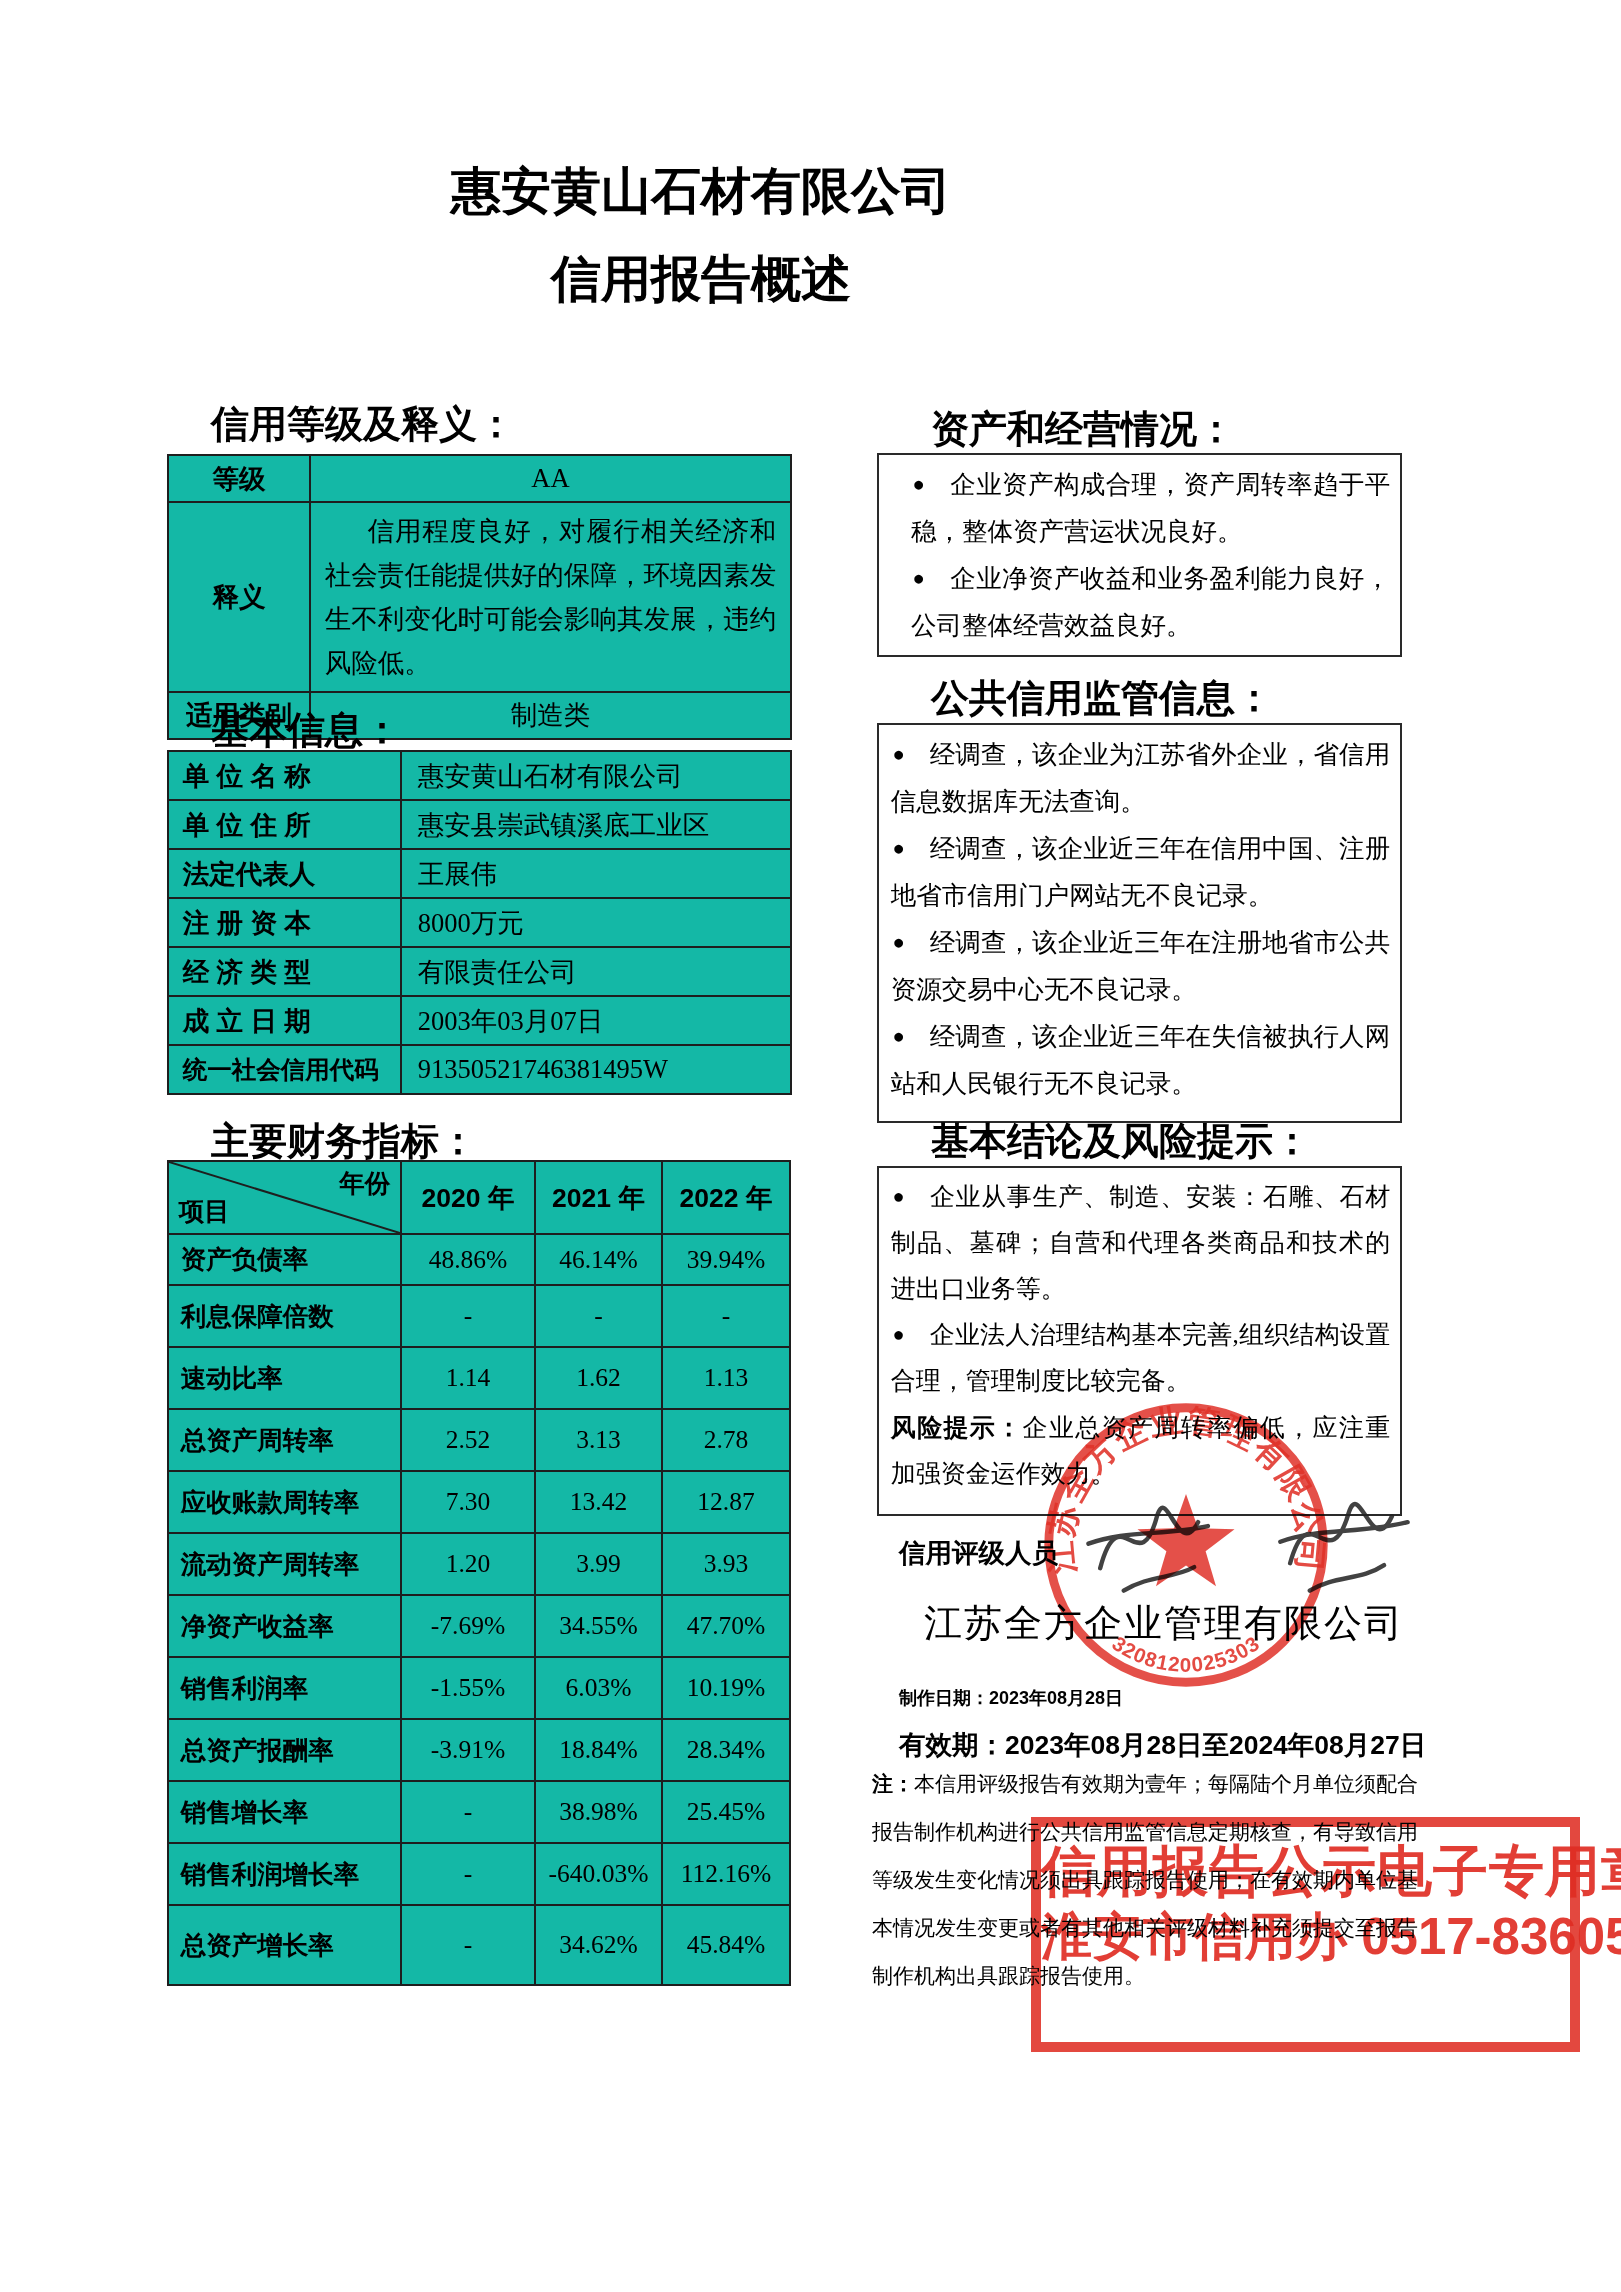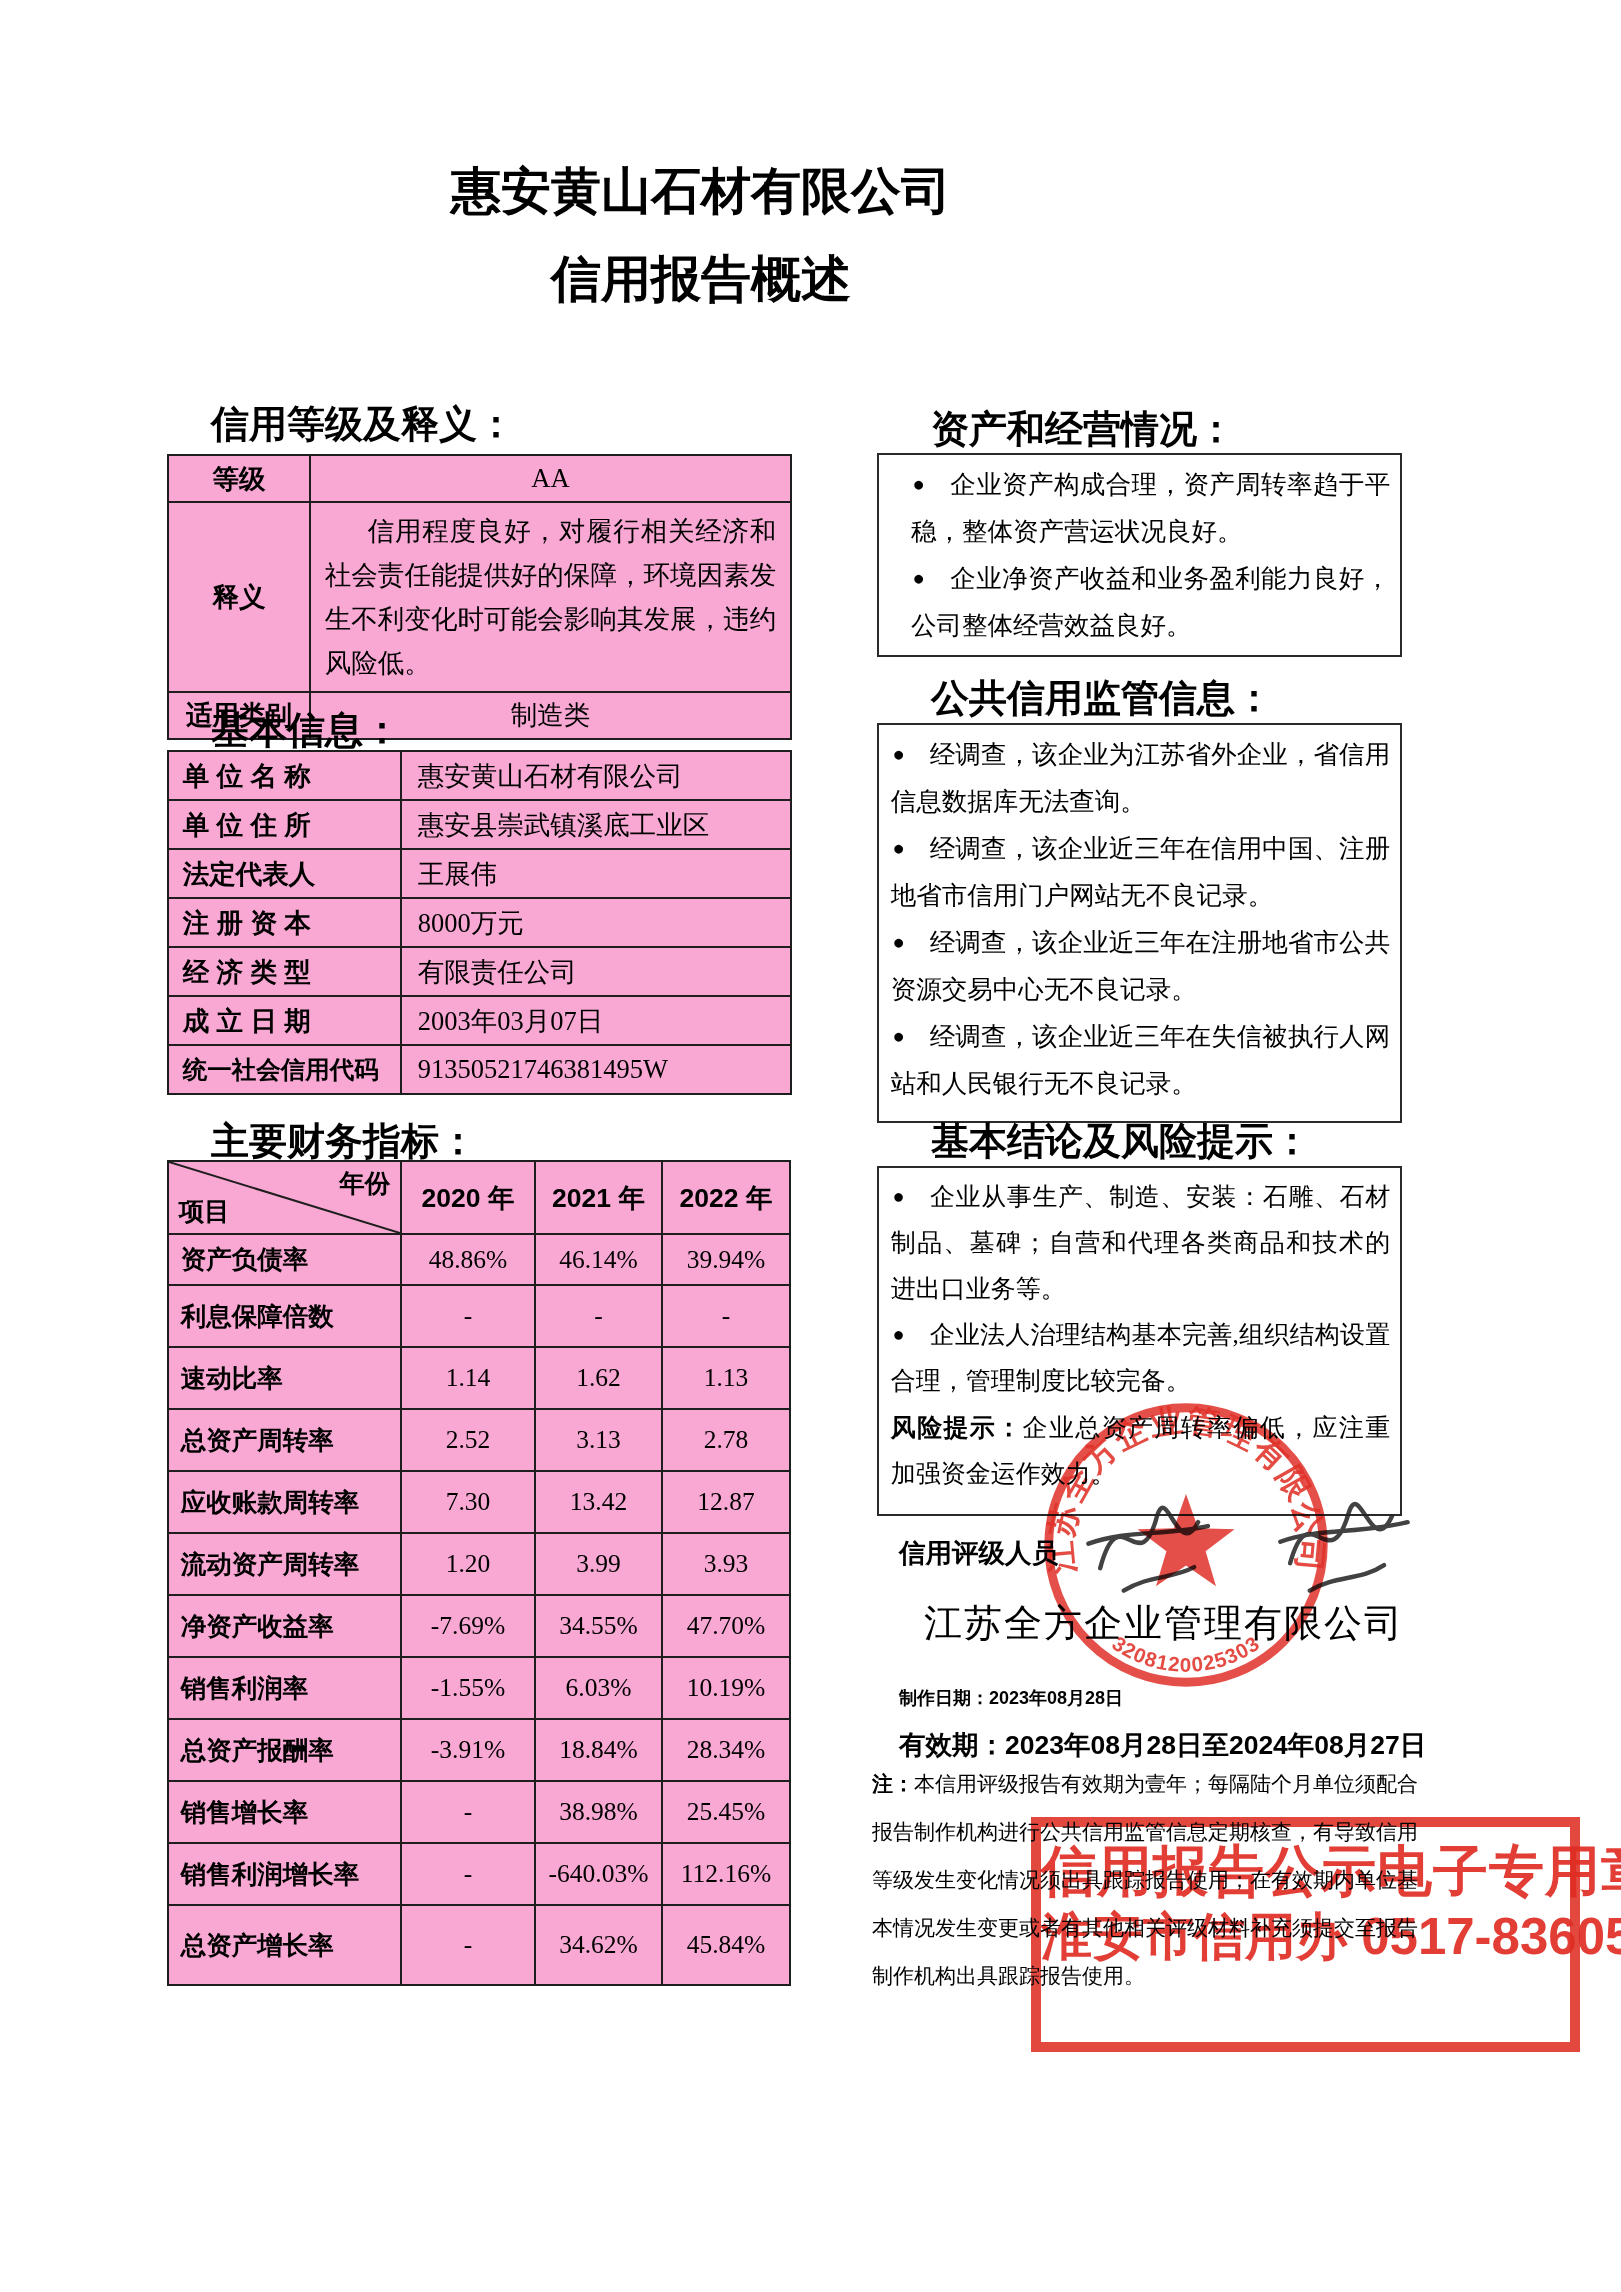--- a/index.html
+++ b/index.html
@@ -5,21 +5,21 @@
   html,body{margin:0;padding:0;background:#ffffff;}
   .page{position:relative;width:1621px;height:2293px;background:#ffffff;overflow:hidden;
         font-family:"Liberation Serif",serif;color:#000;}
   
   .title{position:absolute;left:0;top:147px;width:1402px;text-align:center;
          font-family:"Liberation Serif",serif;font-weight:700;font-size:50px;line-height:88px;}
   
   .heading{position:absolute;font-family:Liberation Sans, sans-serif;font-weight:700;
            font-size:38px;line-height:33px;white-space:nowrap;}
   
-  table{border-collapse:collapse;table-layout:fixed;position:absolute;background:#f9a8d4;}
+  table{border-collapse:collapse;table-layout:fixed;position:absolute;background:#14b8a6;}
   td{border:2px solid #1e1e1e;overflow:hidden;}
   .lab{font-family:"Liberation Sans",sans-serif;font-weight:700;font-size:26.5px;}
   .val{font-family:"Liberation Serif",serif;font-size:26.5px;}
   
   .t-credit{left:167px;top:454px;width:623px;}
   .t-credit td.lab{text-align:center;}
   .t-credit td.val{text-align:center;}
   .t-credit td.shiyi{text-align:justify;padding:5.9px 13.7px;line-height:44px;text-indent:43px;
                      font-size:26.5px;}
   

